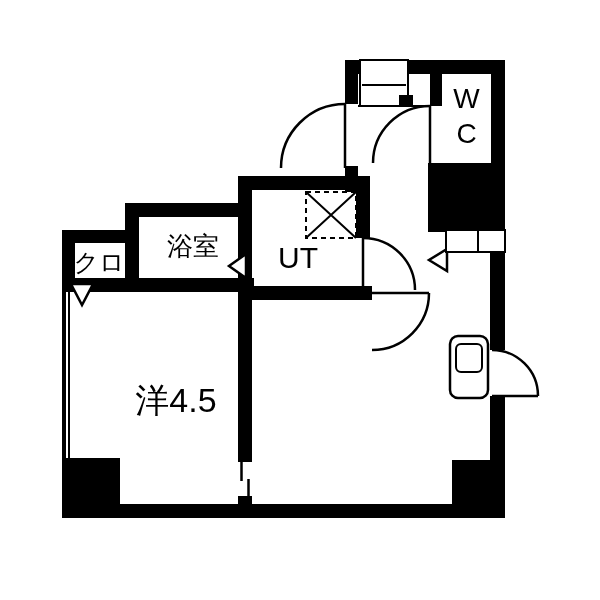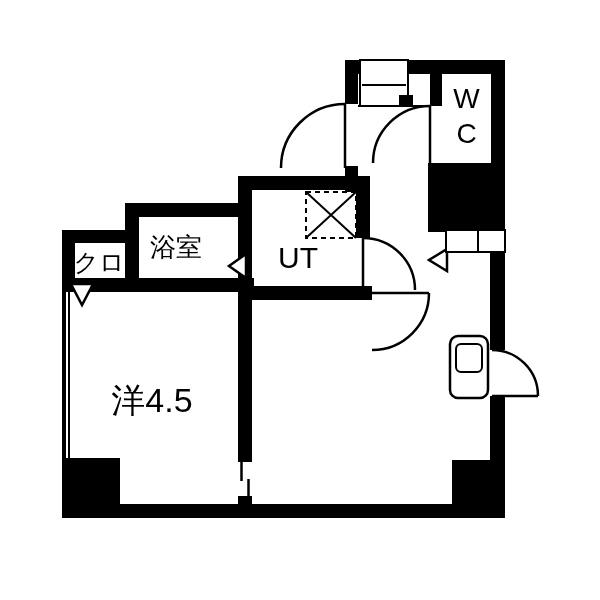--- a/index.html
+++ b/index.html
@@ -9,21 +9,21 @@
     background:#ffffff;
     font-family:"Liberation Sans","DejaVu Sans",sans-serif;
     overflow:hidden;
   }
   .wall{position:absolute;background:#000;z-index:1;}
   .room-label{
     position:absolute;z-index:10;
     transform:translate(-50%,-50%);
     color:#000;white-space:nowrap;line-height:1;
   }
-  .lbl-western{font-size:34px;}
+  .lbl-western{font-size:34px;margin-left:24px;}
   .lbl-dk{font-size:36px;}
   .lbl-ut{font-size:30px;}
   .lbl-bath{font-size:26px;}
   .lbl-closet{font-size:25px;}
   .lbl-wc{
     font-size:28px;
     writing-mode:vertical-lr;
     text-orientation:upright;
     letter-spacing:4px;
   }
@@ -93,17 +93,17 @@
 
     <rect x="450" y="336" width="38" height="62" rx="8" fill="#ffffff" stroke="#000" stroke-width="2.5"></rect>
     <rect x="456" y="344" width="26" height="28" rx="5" fill="#ffffff" stroke="#000" stroke-width="2"></rect>
 
     <path d="M241.5,462 L241.5,481" stroke="#000" stroke-width="2.5" fill="none"></path>
     <path d="M248.5,479 L248.5,498" stroke="#000" stroke-width="2.5" fill="none"></path>
   </svg>
 
   <div class="room-label lbl-western" style="left:152px;top:400px;">洋4.5</div>
   <div class="room-label lbl-ut" style="left:298px;top:258px;">UT</div>
-  <div class="room-label lbl-bath" style="left:176px;top:247px;">浴室</div>
+  <div class="room-label lbl-bath" style="left:193px;top:247px;font-family:Liberation Serif, serif;">浴室</div>
   <div class="room-label lbl-closet" style="left:99px;top:262px;">クロ</div>
   <div class="room-label lbl-wc" style="left:466px;top:118px;">WC</div>
 
 </div>
 
 </body></html>

